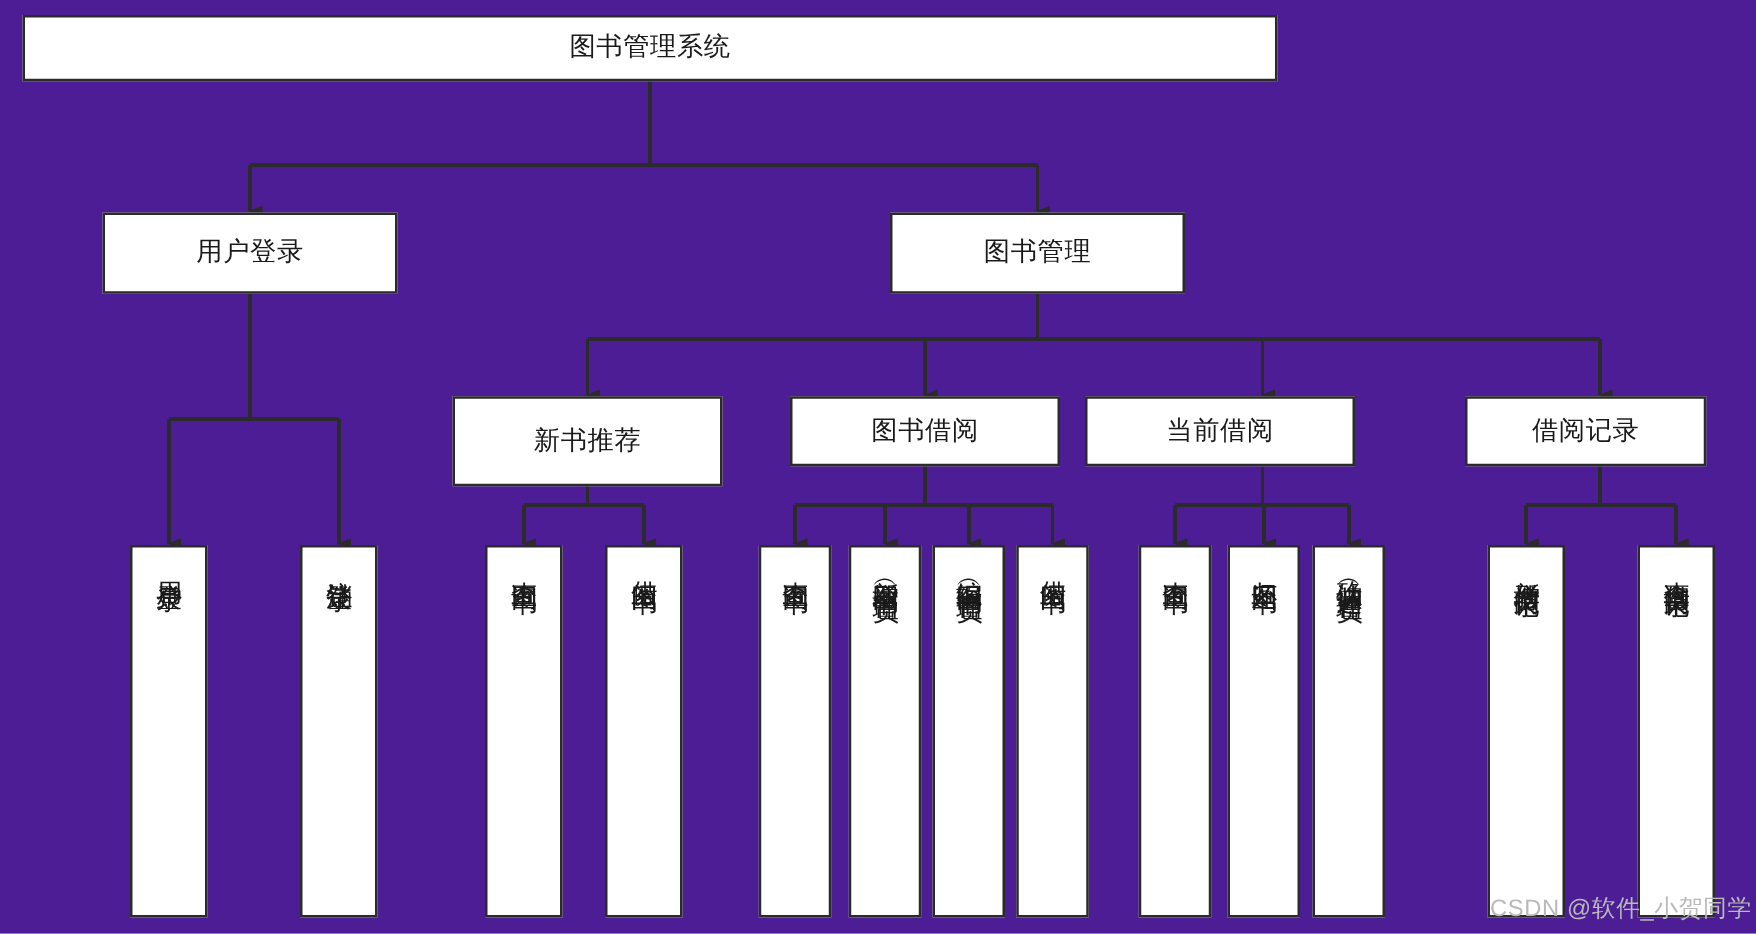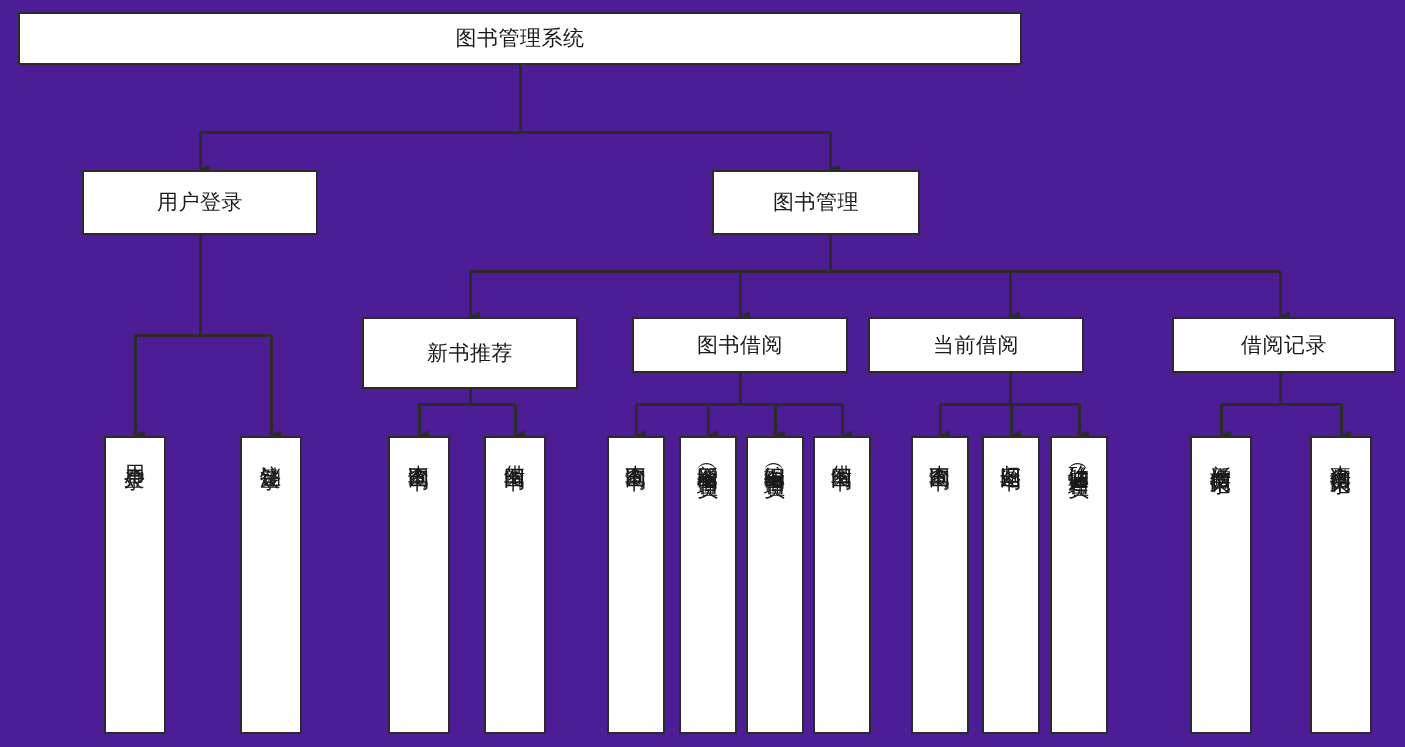--- a/index.html
+++ b/index.html
@@ -110,33 +110,33 @@
         <line x1="1341" y1="404" x2="1341" y2="435" stroke="#2b2b2b" stroke-width="3" shape-rendering="crispEdges" marker-end="url(#arrowhead)"></line>
       </g>
   </svg>
   <div id="nodes">
       <div class="node horizontal" style="left: 18px; top: 12px; width: 1004px; height: 53px;">
         <div class="label">图书管理系统</div>
       </div>
       <div class="node horizontal" style="left: 82px; top: 170px; width: 236px; height: 65px;">
         <div class="label">用户登录</div>
       </div>
-      <div class="node horizontal" style="left: 712px; top: 170px; width: 208px; height: 65px;">
+      <div class="node horizontal" style="left: 712px; top: 170px; width: 236px; height: 65px;">
         <div class="label">图书管理</div>
       </div>
       <div class="node horizontal" style="left: 362px; top: 317px; width: 216px; height: 72px;">
         <div class="label">新书推荐</div>
       </div>
       <div class="node horizontal" style="left: 632px; top: 317px; width: 216px; height: 56px;">
         <div class="label">图书借阅</div>
       </div>
       <div class="node horizontal" style="left: 868px; top: 317px; width: 216px; height: 56px;">
         <div class="label">当前借阅</div>
       </div>
-      <div class="node horizontal" style="left: 1172px; top: 317px; width: 224px; height: 56px;">
+      <div class="node horizontal" style="left: 1172px; top: 317px; width: 193px; height: 56px;">
         <div class="label">借阅记录</div>
       </div>
       <div class="node vertical" style="left: 104px; top: 436px; width: 62px; height: 298px;">
         <div class="label">用户登录</div>
       </div>
       <div class="node vertical" style="left: 240px; top: 436px; width: 62px; height: 298px;">
         <div class="label">注销登录</div>
       </div>
       <div class="node vertical" style="left: 388px; top: 436px; width: 62px; height: 298px;">
         <div class="label">查询图书</div>
@@ -165,13 +165,14 @@
       <div class="node vertical" style="left: 1050px; top: 436px; width: 58px; height: 298px;">
         <div class="label">确认归还（管理员）</div>
       </div>
       <div class="node vertical" style="left: 1190px; top: 436px; width: 62px; height: 298px;">
         <div class="label">新增借阅记录</div>
       </div>
       <div class="node vertical" style="left: 1310px; top: 436px; width: 62px; height: 298px;">
         <div class="label">查询借阅记录</div>
       </div>
     </div>
+  <div class="watermark" style="left: 1192px; top: 714px;">CSDN @软件_小贺同学</div>
 </div>
 
 </body></html>

